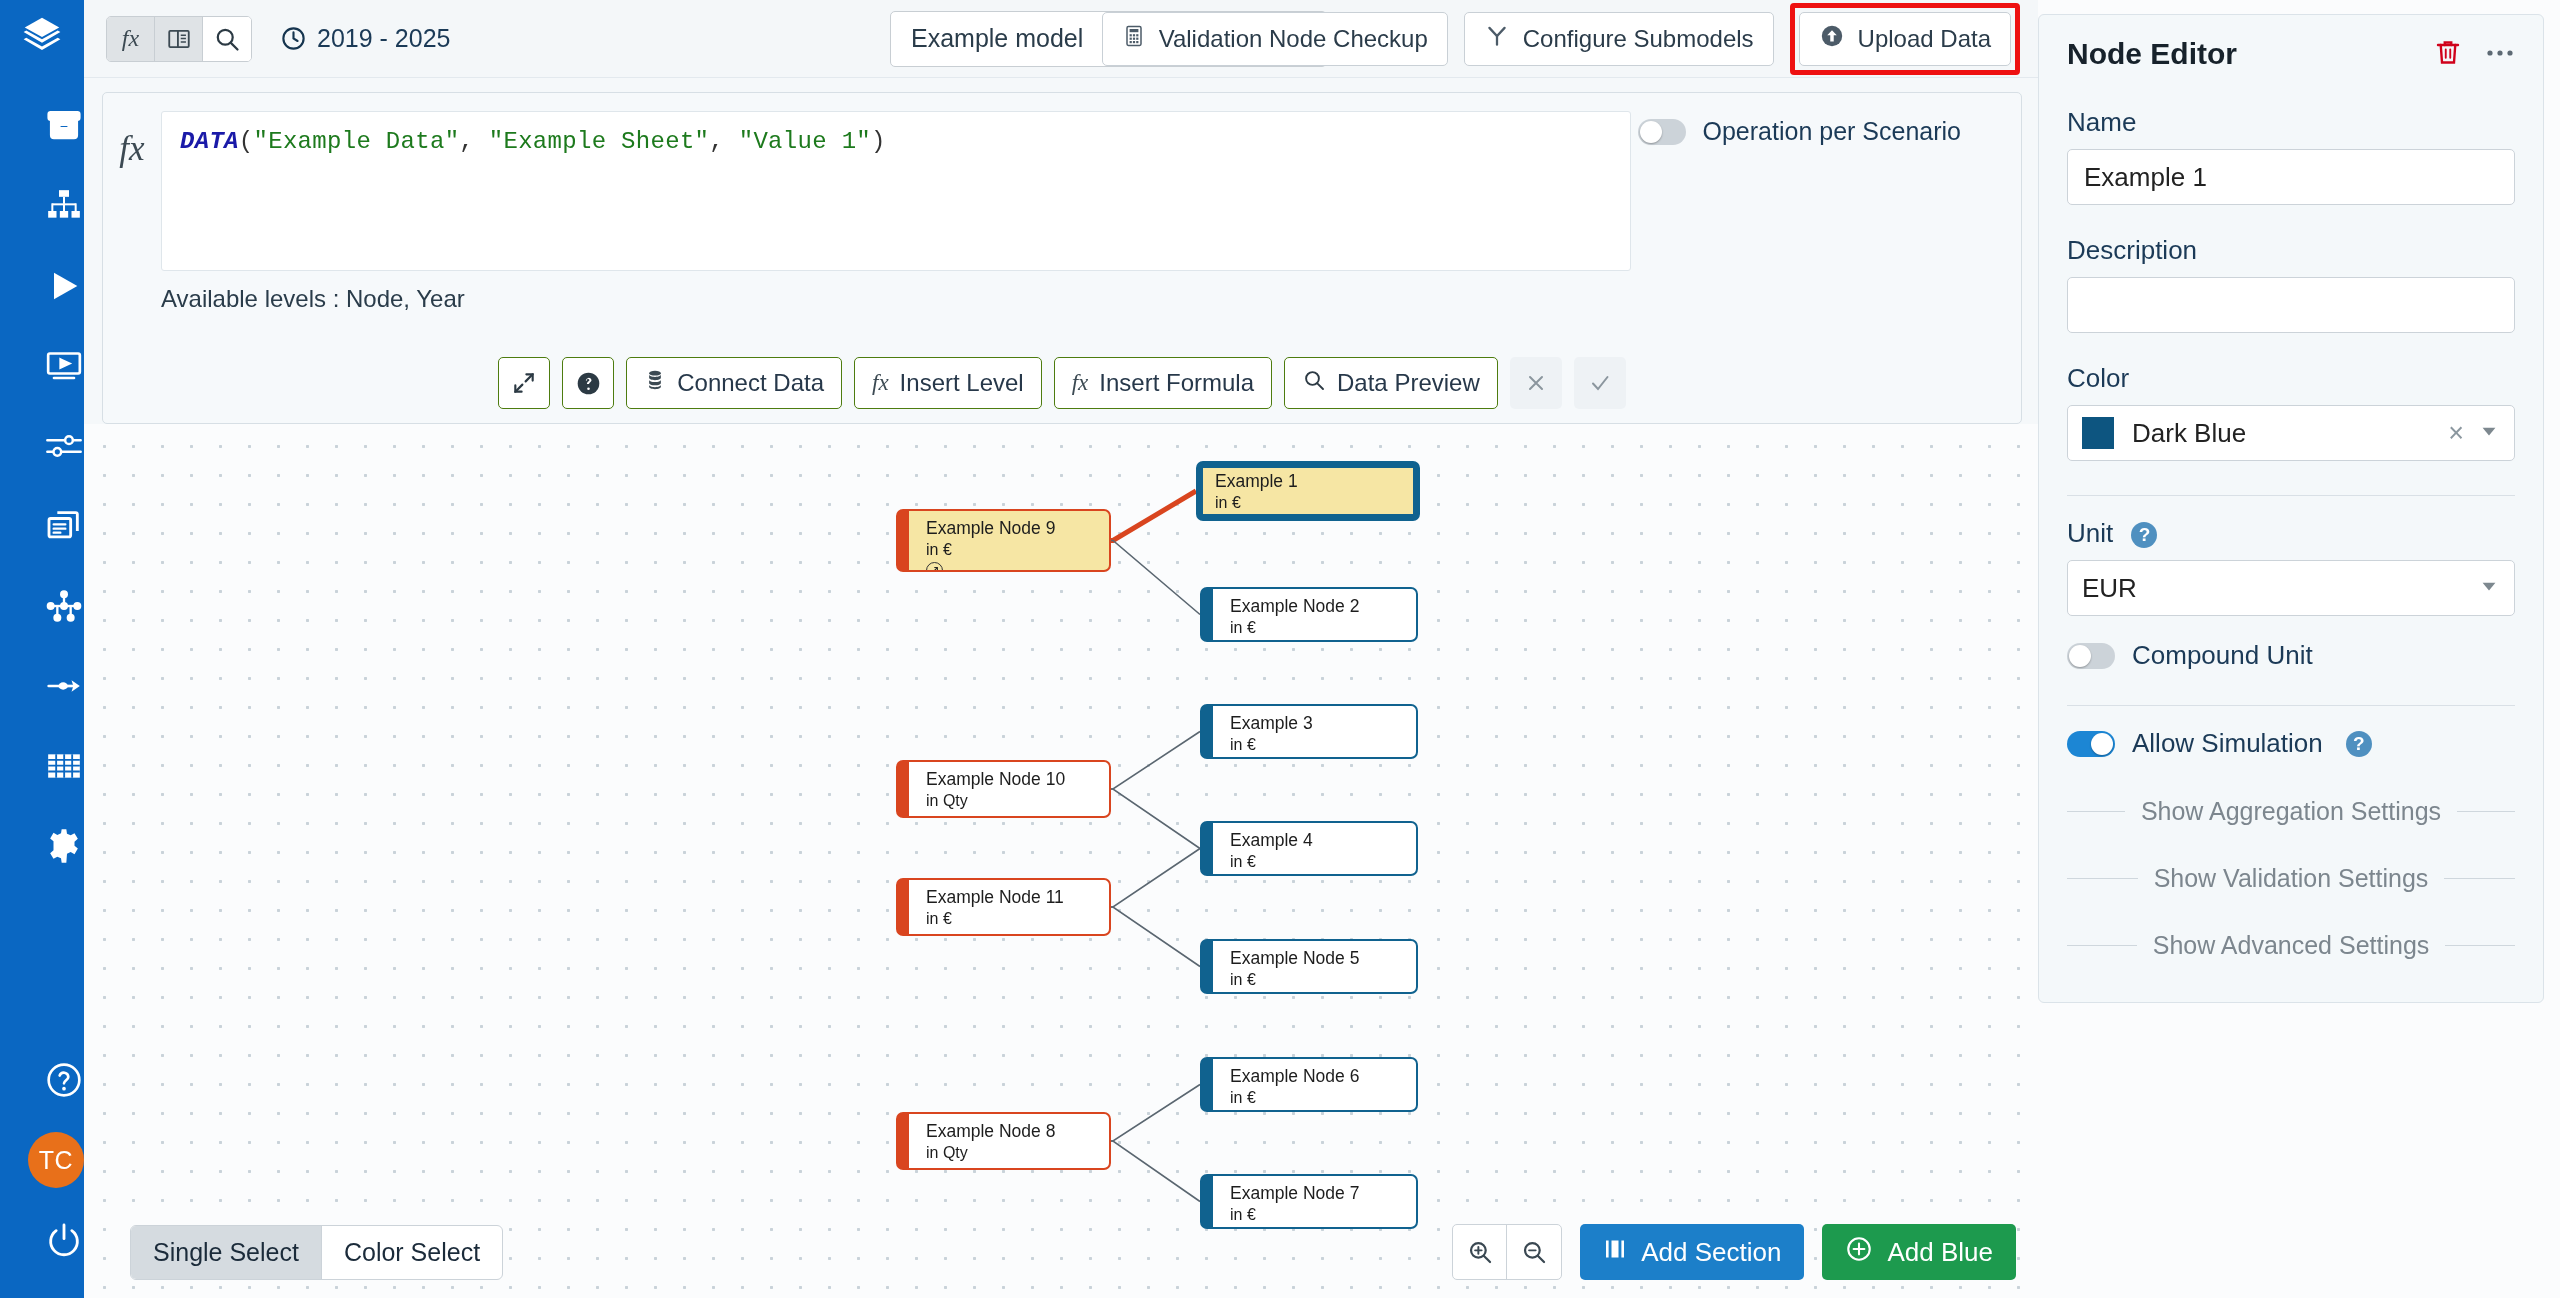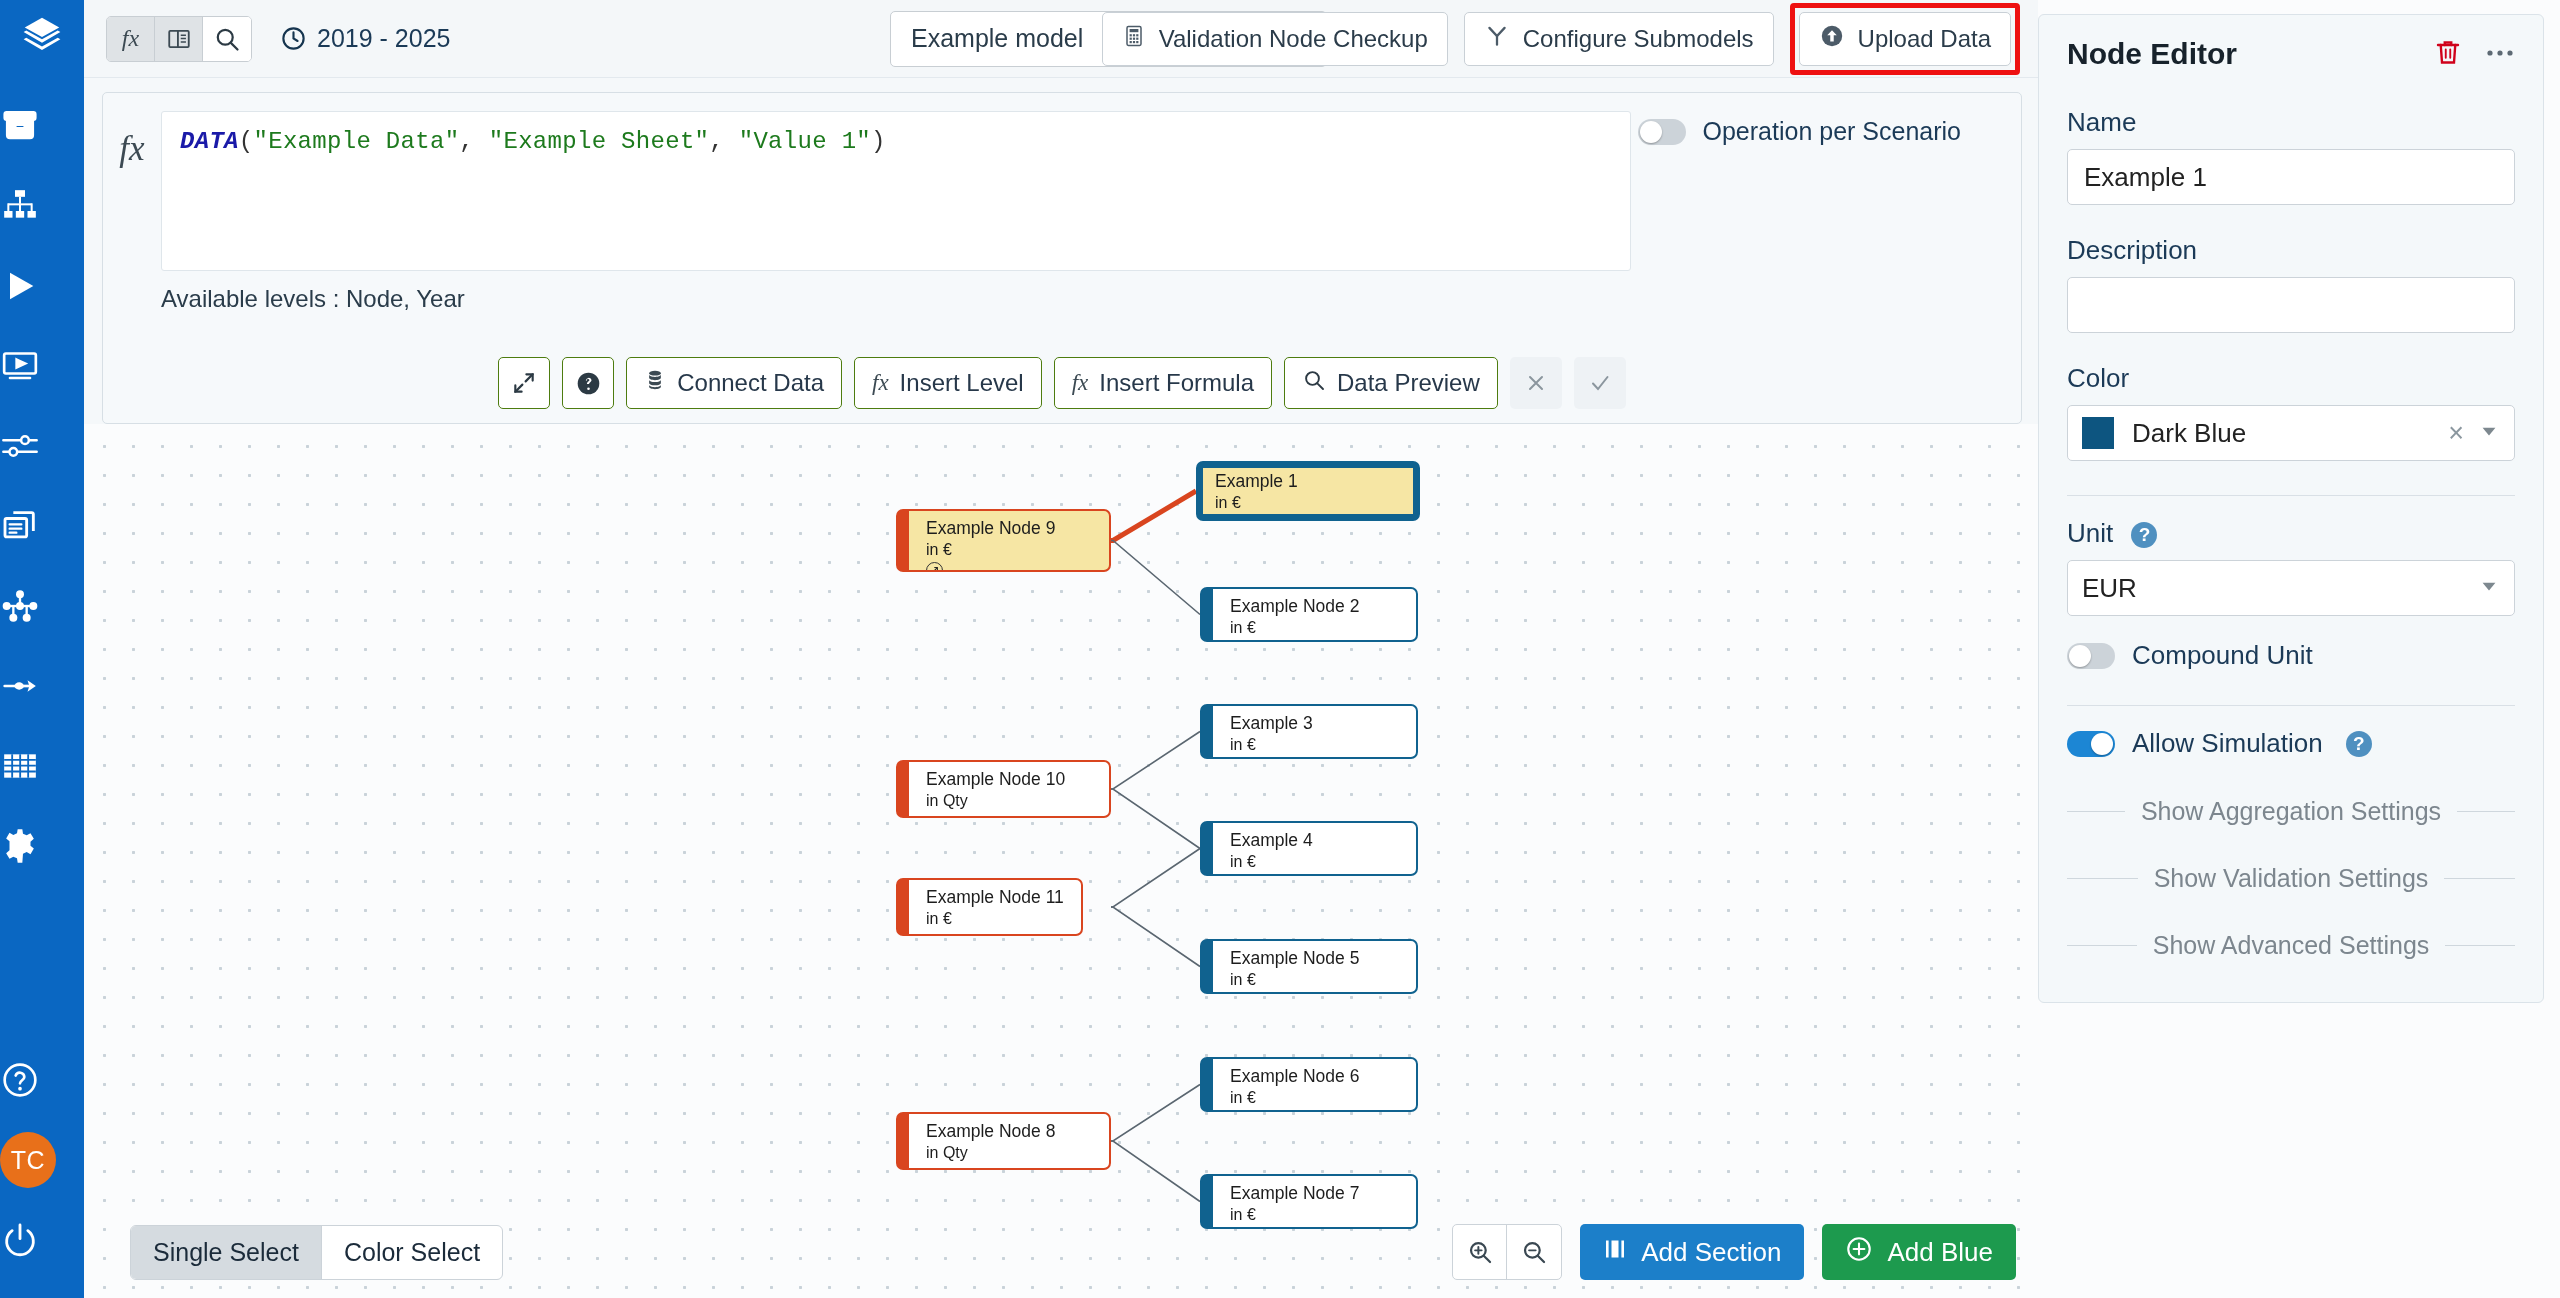--- a/index.html
+++ b/index.html
@@ -11,21 +11,21 @@
   .app { position: relative; width: 2560px; height: 1298px; display: flex; }
 
   
   .sidebar {
     width: 84px; height: 1298px; background: #0a67c2;
     display: flex; flex-direction: column; align-items: center;
     flex: 0 0 84px; position: relative;
   }
   .sb-logo { margin-top: 14px; margin-bottom: 22px; }
   .sb-item {
-    width: 84px; height: 80px; display: flex; align-items: center; justify-content: flex-start;
+    width: 84px; height: 80px; display: flex; align-items: center; justify-content: flex-end;
     cursor: pointer;
   }
   .sb-item svg { display: block; }
   .sb-spacer { flex: 1 1 auto; }
   .sb-avatar {
     width: 56px; height: 56px; border-radius: 50%;
     background: #e8701a; color: #fff; font-size: 25px;
     display: flex; align-items: center; justify-content: center;
     letter-spacing: .5px;
   }
@@ -501,21 +501,21 @@
             <div class="un">in Qty</div>
           </div>
           <div class="node node-blue" style="left: 1116px; top: 280px; width: 218px; height: 55px;">
             <div class="nm">Example 3</div>
             <div class="un">in €</div>
           </div>
           <div class="node node-blue" style="left: 1116px; top: 397px; width: 218px; height: 55px;">
             <div class="nm">Example 4</div>
             <div class="un">in €</div>
           </div>
-          <div class="node node-red" style="left: 812px; top: 454px; width: 187px; height: 58px;">
+          <div class="node node-red" style="left: 812px; top: 454px; width: 215px; height: 58px;">
             <div class="nm">Example Node 11</div>
             <div class="un">in €</div>
           </div>
           <div class="node node-blue" style="left: 1116px; top: 515px; width: 218px; height: 55px;">
             <div class="nm">Example Node 5</div>
             <div class="un">in €</div>
           </div>
           <div class="node node-red" style="left: 812px; top: 688px; width: 215px; height: 58px;">
             <div class="nm">Example Node 8</div>
             <div class="un">in Qty</div>

